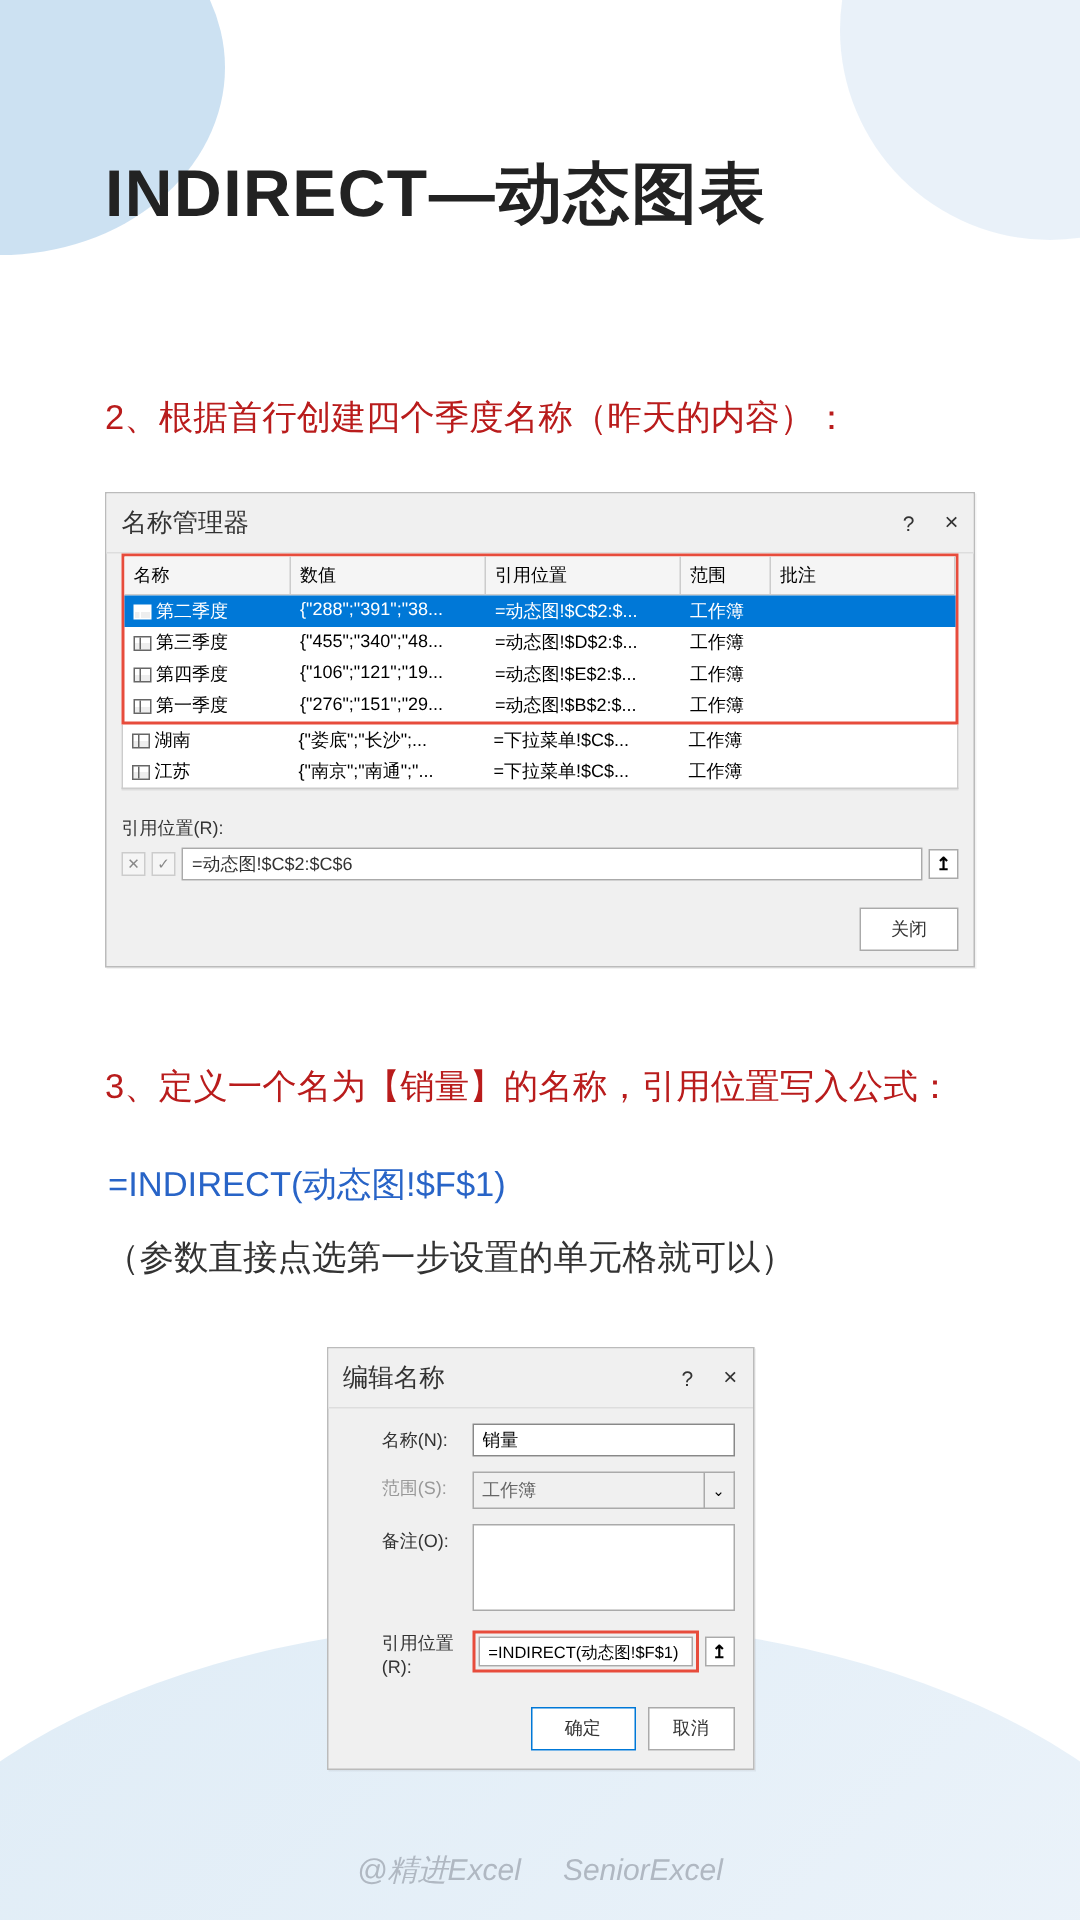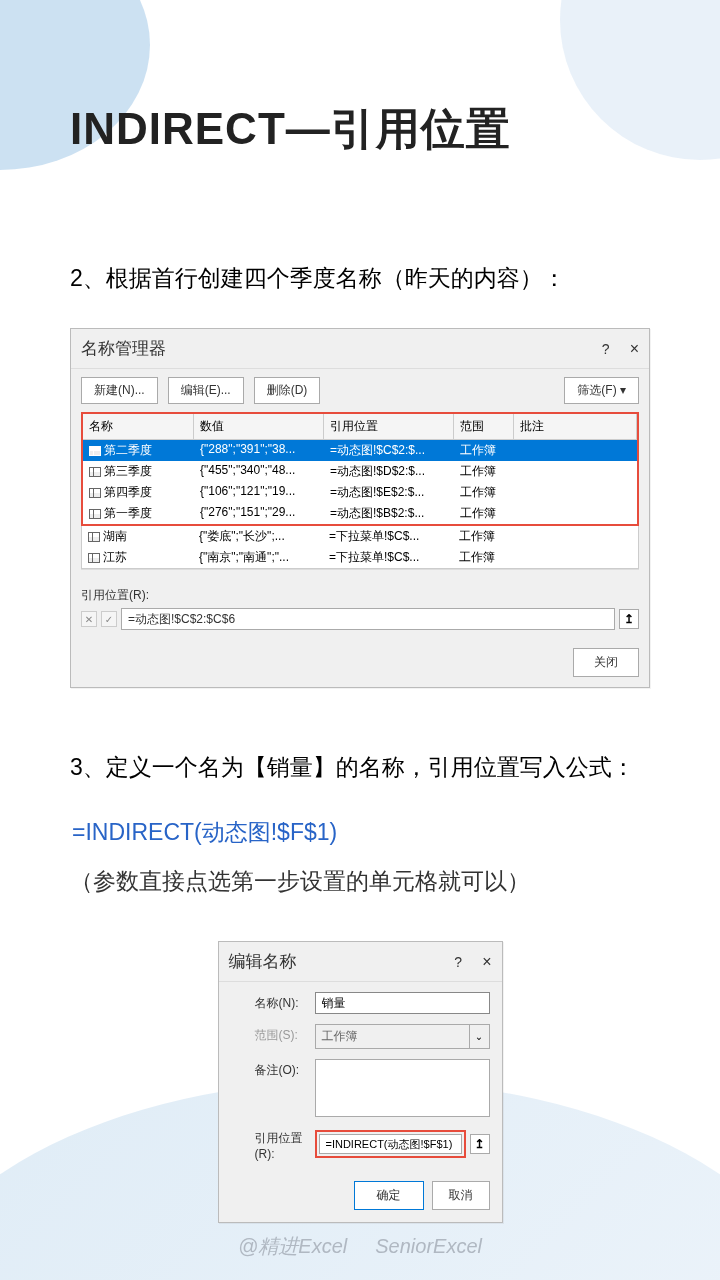--- a/index.html
+++ b/index.html
@@ -2,21 +2,21 @@
 <html><head>
 <meta charset="utf-8">
 <style>
 * { box-sizing: border-box; margin: 0; padding: 0; }
 body { width: 720px; height: 1280px; background: #fff; font-family: "Microsoft YaHei", Arial, sans-serif; position: relative; overflow: hidden; }
 .bg-top-left { position: absolute; top: -80px; left: -150px; width: 300px; height: 250px; background: #b7d4ed; border-radius: 50%; opacity: 0.7; z-index: 0; }
 .bg-top-right { position: absolute; top: -120px; right: -120px; width: 280px; height: 280px; background: #e4eef8; border-radius: 50%; opacity: 0.8; z-index: 0; }
 .bg-bottom { position: absolute; bottom: -300px; left: -100px; width: 920px; height: 500px; background: linear-gradient(135deg, #c9dff0, #e4eef8); border-radius: 50%; opacity: 0.6; z-index: 0; }
 .content { position: relative; z-index: 1; padding: 100px 70px 0 70px; }
 h1 { font-size: 44px; font-weight: 800; color: #222; margin-bottom: 100px; letter-spacing: 1px; }
-.step-text { font-size: 23px; color: #000000; margin-bottom: 30px; line-height: 1.7; }
+.step-text { font-size: 23px; color: #b91c1c; margin-bottom: 30px; line-height: 1.7; }
 .formula-text { font-size: 23px; color: #2864c7; margin-bottom: 14px; padding-left: 2px; }
 .note-text { font-size: 23px; color: #333; margin-bottom: 40px; line-height: 1.7; }
 
 
 .dialog { background: #f0f0f0; border: 1px solid #bbb; font-size: 13px; margin-bottom: 60px; box-shadow: 1px 1px 0 rgba(0,0,0,0.05); }
 .dialog-title { display: flex; align-items: center; padding: 8px 10px; background: #f0f0f0; border-bottom: 1px solid #ddd; }
 .dialog-title-text { flex: 1; font-size: 17px; color: #333; }
 .help-icon { margin-right: 20px; color: #333; font-size: 14px; cursor: pointer; }
 .close-icon { font-size: 16px; color: #333; cursor: pointer; font-weight: 300; }
 .toolbar { display: flex; padding: 8px 10px; gap: 10px; }
@@ -68,36 +68,29 @@
 .footer-watermark .sep { margin: 0 14px; }
 </style>
 </head>
 <body>
 
 <div class="bg-top-left"></div>
 <div class="bg-top-right"></div>
 <div class="bg-bottom"></div>
 
 <div class="content">
-  <h1>INDIRECT—引用位置</h1>
+  <h1>INDIRECT—动态图表</h1>
 
   <p class="step-text">2、根据首行创建四个季度名称（昨天的内容）：</p>
 
   <div class="dialog">
     <div class="dialog-title">
       <span class="dialog-title-text">名称管理器</span>
       <span class="help-icon">?</span>
       <span class="close-icon">×</span>
-    </div>
-    <div class="toolbar">
-      <button class="btn">新建(N)...</button>
-      <button class="btn">编辑(E)...</button>
-      <button class="btn">删除(D)</button>
-      <div class="toolbar-spacer"></div>
-      <button class="btn">筛选(F) ▾</button>
     </div>
     <div class="list-container">
       <div class="list-header">
         <div class="col-name">名称</div>
         <div class="col-value">数值</div>
         <div class="col-ref">引用位置</div>
         <div class="col-scope">范围</div>
         <div class="col-note">批注</div>
       </div>
       <div id="main-rows">

